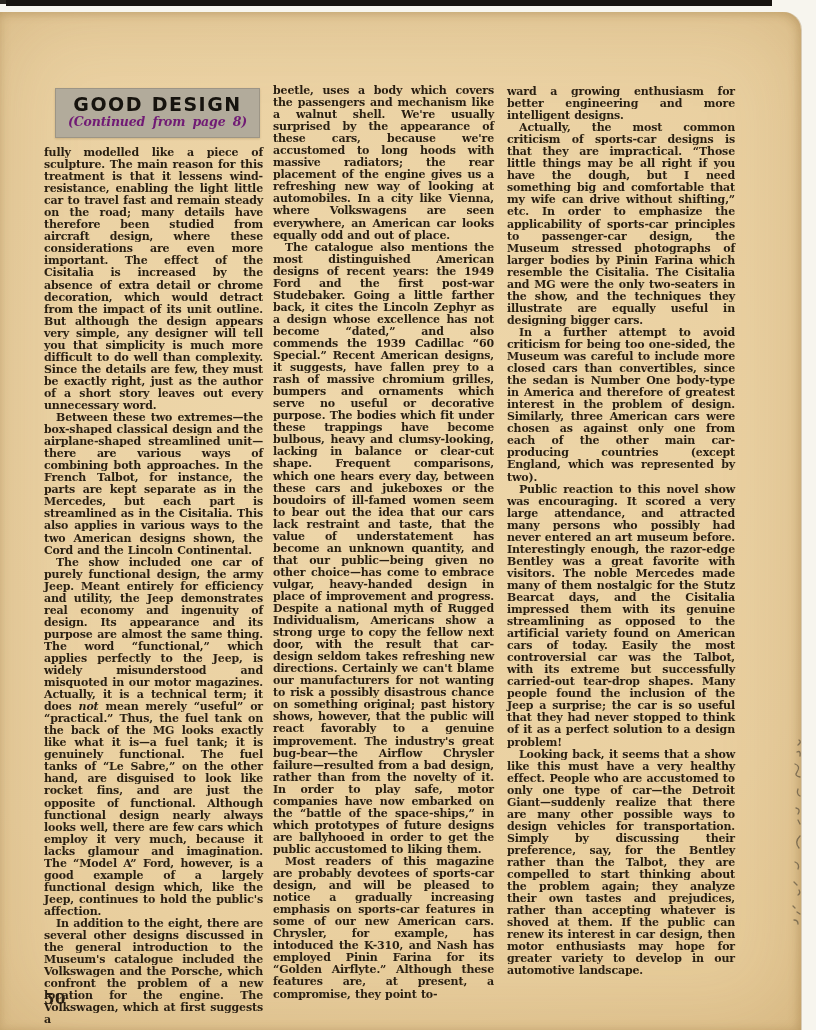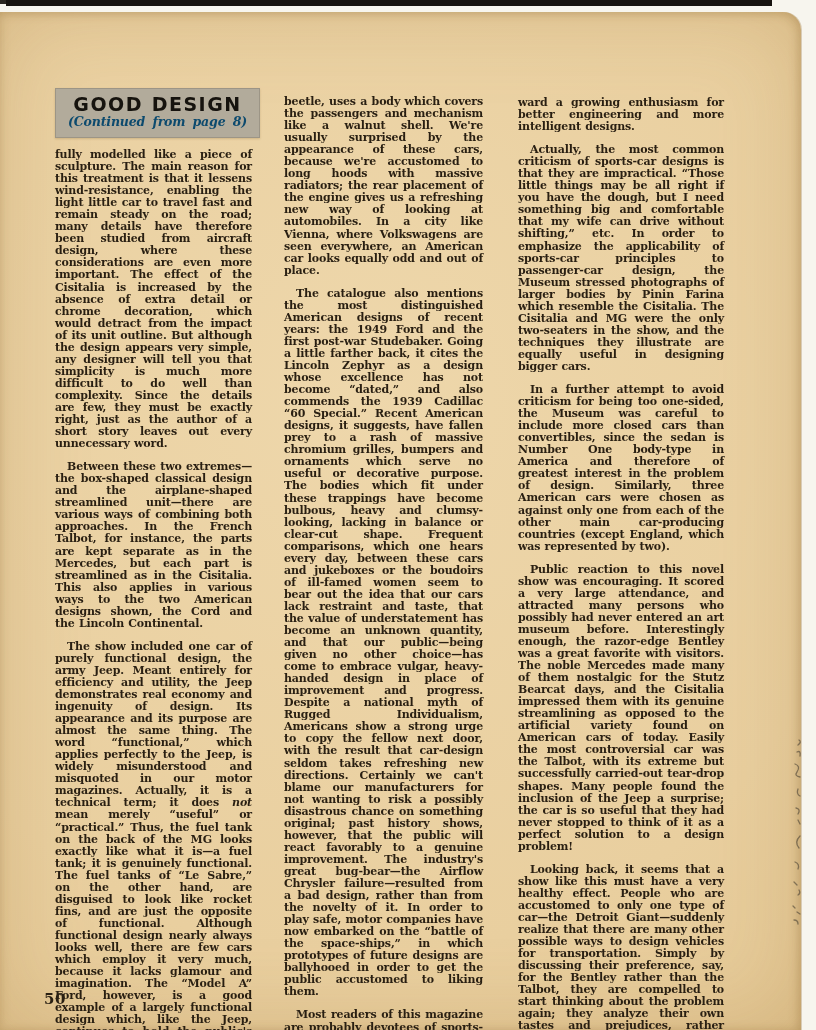--- a/index.html
+++ b/index.html
@@ -34,21 +34,21 @@
     font-size:11px;
     font-weight:700;
     line-height:12.05px;
     letter-spacing:-0.15px;
     word-spacing:0.6px;
     text-align:justify;
   }
   .col-1 { left:44px;  top:76px; width:219px; }
   .col-2 { left:273px; top:73px; width:221px; }
   .col-3 { left:507px; top:74px; width:228px; }
-  .para { margin:11px; }
+  .para { margin:0; }
   .para.indent { text-indent:12px; }
   .para em { font-style:italic; }
   .article-header {
     background:#b2ab9b;
     box-shadow: inset 0 0 0 1px rgba(90,85,70,0.25), 0 1px 2px rgba(120,90,40,0.25);
     margin:0 0 9px 11px;
     width:197px;
     padding:6px 4px 9px 4px;
     text-align:center;
   }
@@ -60,21 +60,21 @@
     letter-spacing:1.5px;
     color:#16130e;
   }
   .article-subtitle {
     font-family:"DejaVu Serif", serif;
     font-style:italic;
     font-weight:700;
     font-size:12.5px;
     line-height:15px;
     word-spacing:3px;
-    color:#0c4a6e;
+    color:#701a75;
   }
   .page-number {
     position:absolute; left:44px; top:978px;
     font-size:15px; font-weight:700; color:#291f12;
     letter-spacing:0.5px;
   }
   .margin-marks {
     position:absolute; left:786px; top:722px; width:18px; height:200px;
     opacity:0.75;
   }

